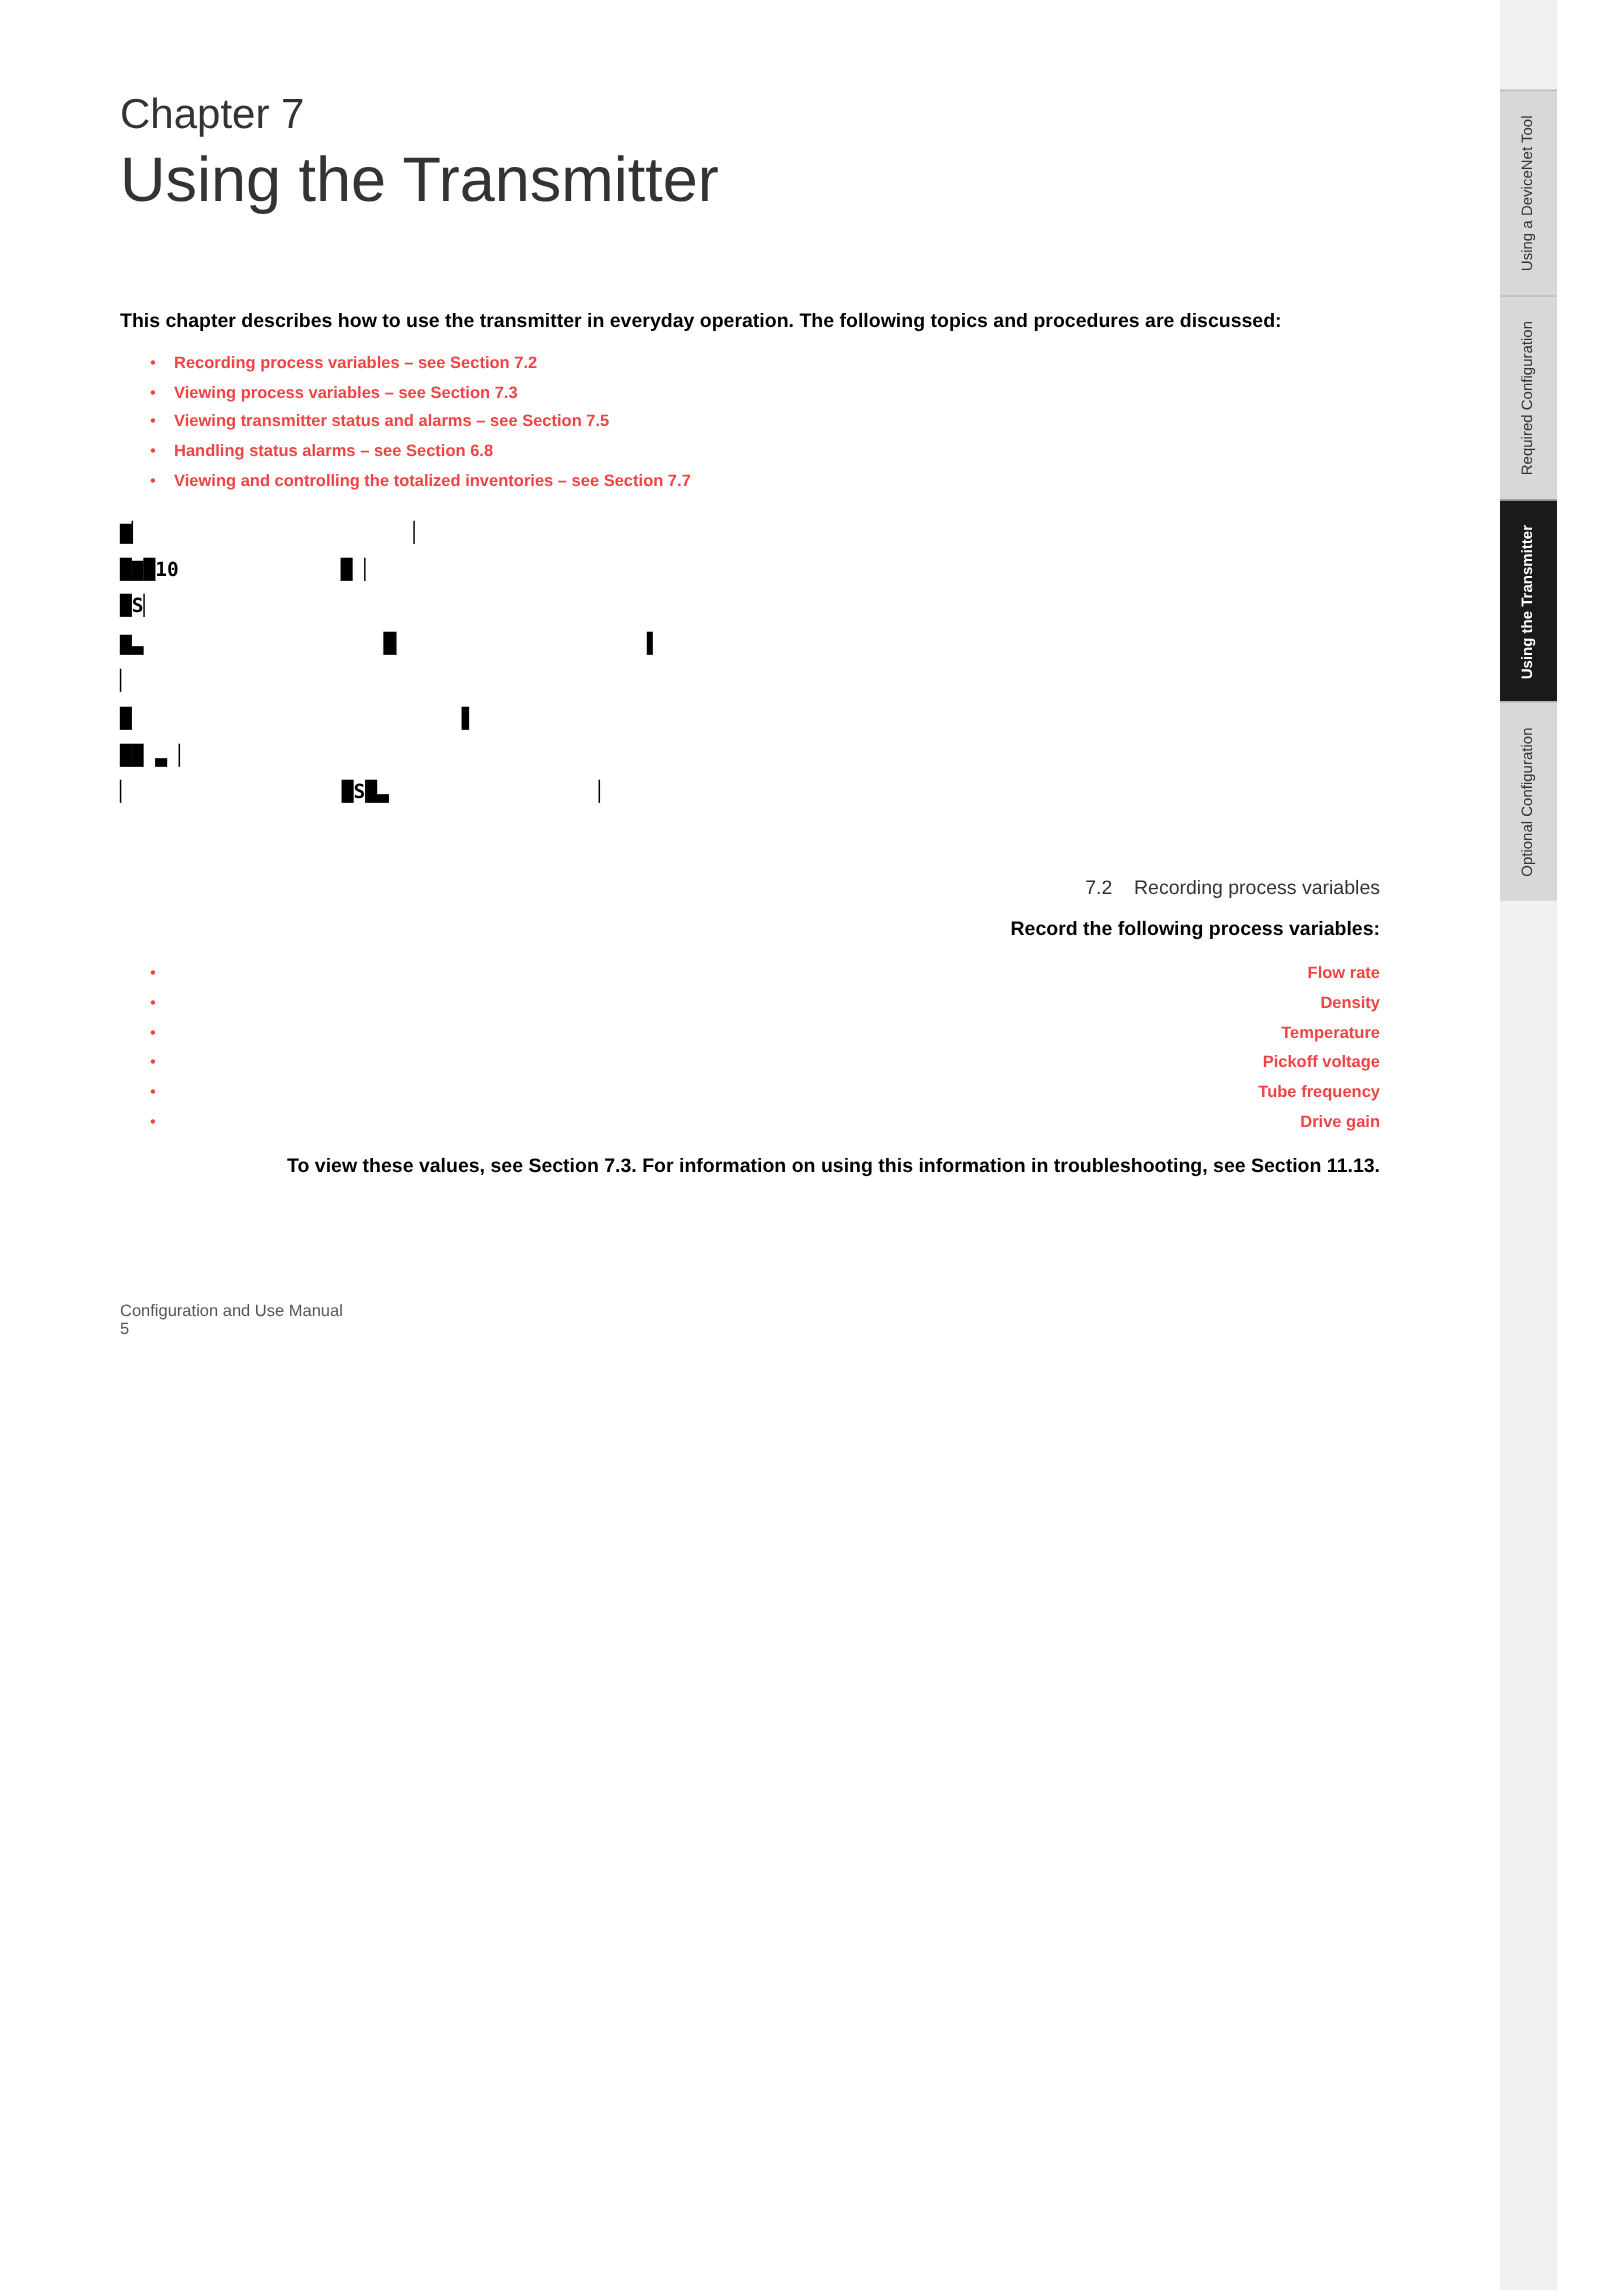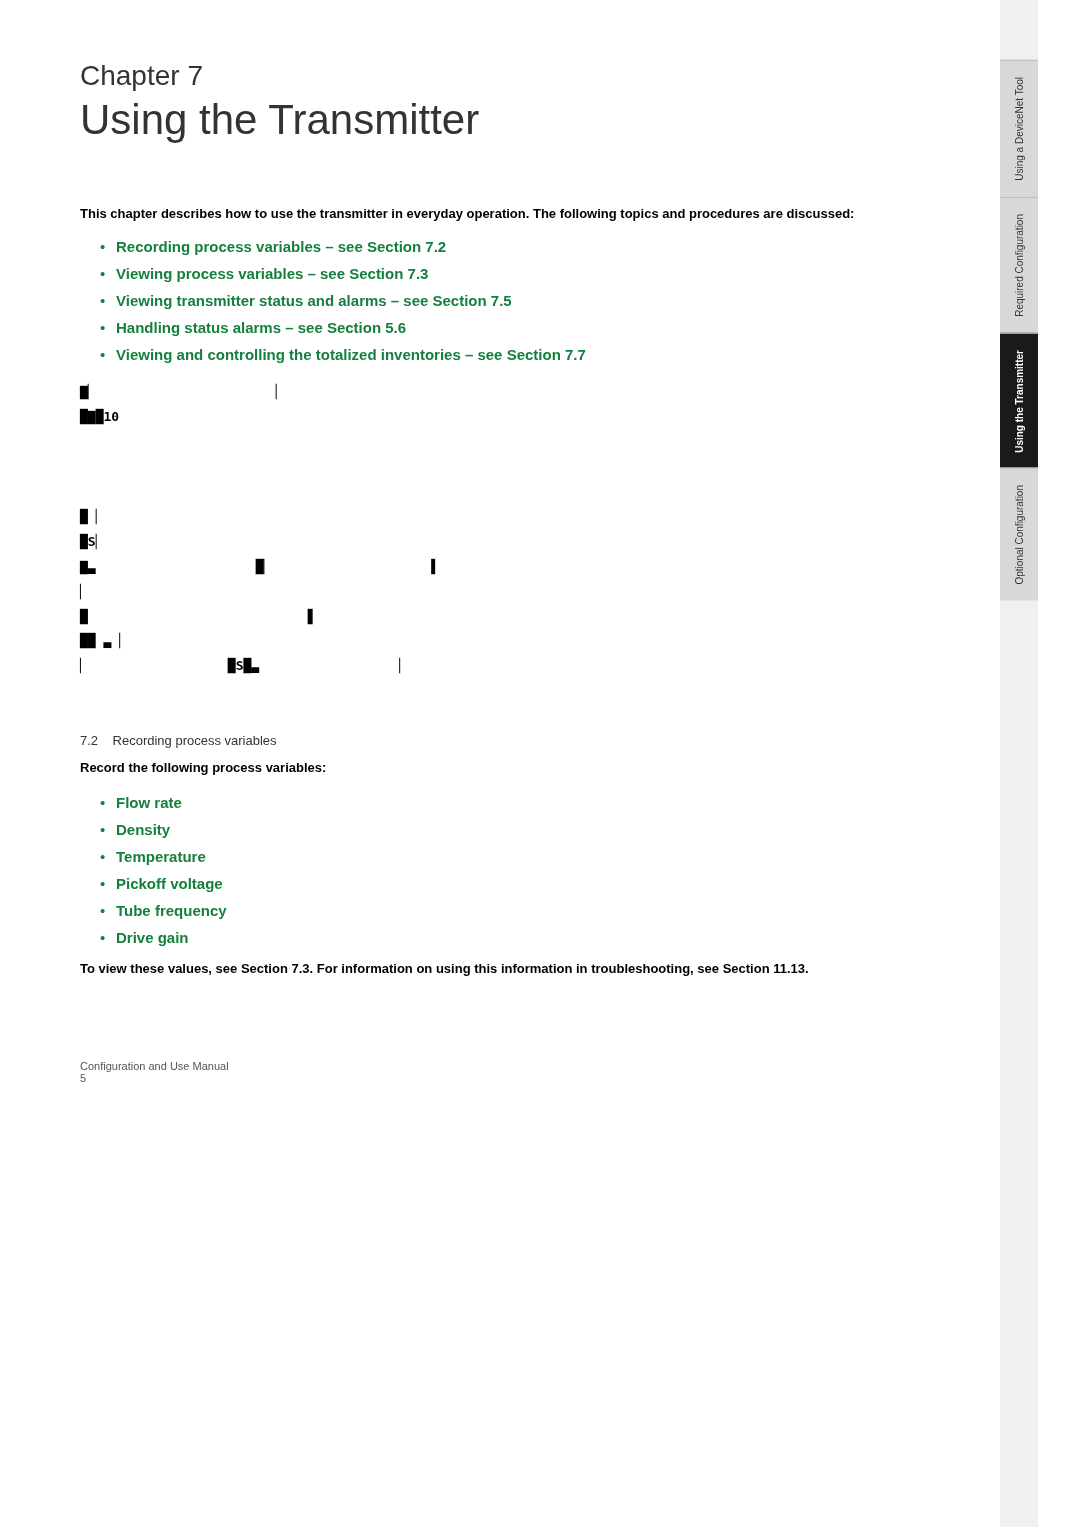--- a/index.html
+++ b/index.html
@@ -44,23 +44,23 @@
       margin-bottom: 10px;
       margin-top: 30px;
     }
 
     .bullet-list {
       list-style: none;
       margin: 8px 0 8px 20px;
     }
 
     .bullet-list li {
-      font-size: 15px;
-      font-weight: bold;
-      color: #15803d;
+      font-size: 11px;
+      font-weight: bold;
+      color: #ef4444;
       line-height: 1.8;
       position: relative;
       padding-left: 16px;
     }
 
     .bullet-list li::before {
       content: "•";
       position: absolute;
       left: 0;
       font-weight: normal;
@@ -73,21 +73,22 @@
       line-height: 1.6;
       font-family: monospace;
     }
 
     .garbled-line {
       margin-bottom: 4px;
       font-weight: bold;
     }
 
     .section-2 {
-      margin-top: 56px;
+      margin-top: 44px;
+      text-align: right;
     }
 
     .body-text-bold {
       font-size: 13px;
       font-weight: bold;
       color: #000;
       line-height: 1.6;
       margin-bottom: 10px;
     }
 
@@ -151,30 +152,30 @@
   <div class="chapter-title">Using the Transmitter</div>
 
   <div>
 
     <p class="body-text-bold section-intro">This chapter describes how to use the transmitter in everyday operation. The following topics and procedures are discussed:</p>
 
     <ul class="bullet-list">
       <li>Recording process variables – see Section 7.2</li>
       <li>Viewing process variables – see Section 7.3</li>
       <li>Viewing transmitter status and alarms – see Section 7.5</li>
-      <li>Handling status alarms – see Section 5.6</li>
+      <li>Handling status alarms – see Section 6.8</li>
       <li>Viewing and controlling the totalized inventories – see Section 7.7</li>
     </ul>
 
     <div class="garbled-block">
       <div class="garbled-line" style="display:flex; gap:180px;">
         <span>▇▏</span>
         <span>▏</span>
       </div>
-      <div class="garbled-line" style="display:flex; gap:80px;flex-direction:column;">
+      <div class="garbled-line" style="display:flex; gap:108px;">
         <span>█▇█10</span>
         <span>█ ▏</span>
       </div>
       <div class="garbled-line">
         <span>█S▏</span>
       </div>
       <div class="garbled-line" style="display:flex; gap:160px;">
         <span>▇▃</span>
         <span>█▏</span>
         <span>▌</span>

